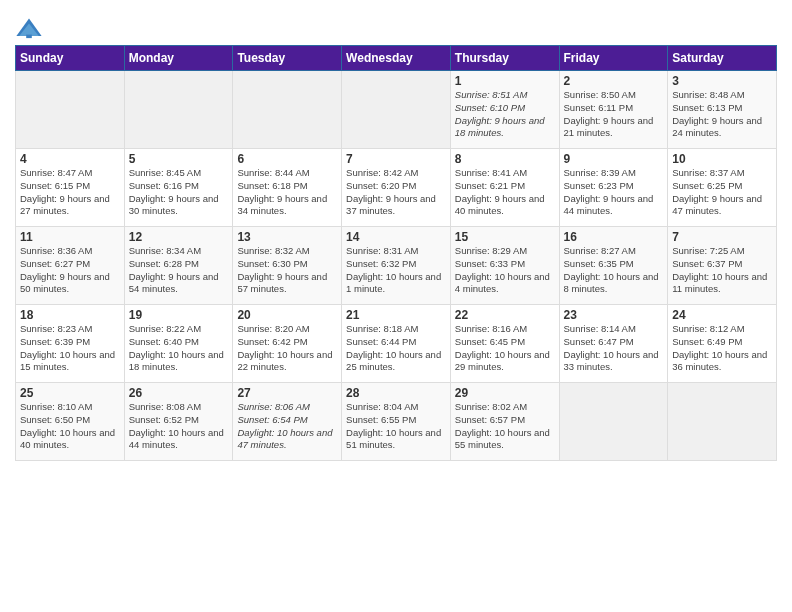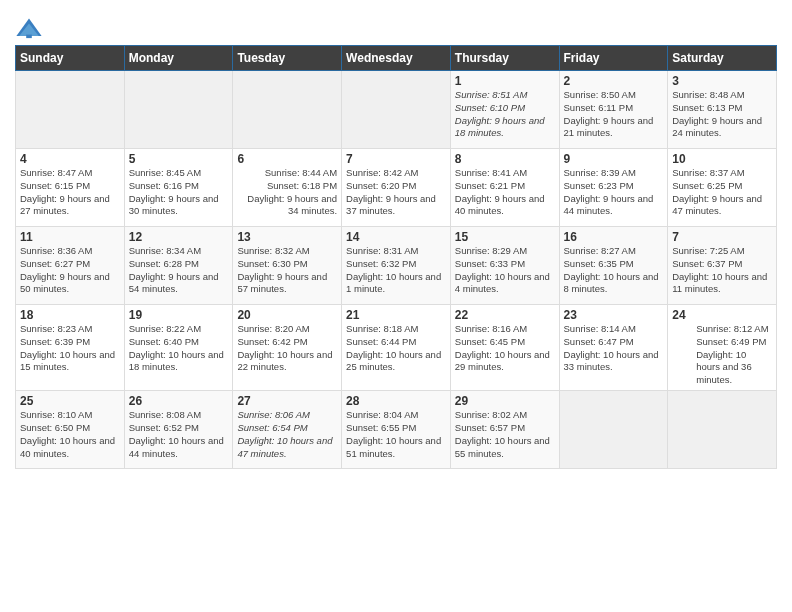--- a/index.html
+++ b/index.html
@@ -57,21 +57,21 @@
     .subtitle {
       font-size: 15px;
       color: #555;
     }
     table {
       width: 100%;
       border-collapse: collapse;
       table-layout: fixed;
     }
     thead tr th {
-      background-color: #404040;
+      background-color: #4c1d95;
       color: #fff;
       font-size: 12px;
       font-weight: bold;
       padding: 5px 4px;
       text-align: left;
       border: 1px solid #2a6aa0;
     }
     tbody tr td {
       vertical-align: top;
       font-size: 9.5px;
@@ -169,21 +169,21 @@
 Daylight: 9 hours and 27 minutes.</div>
           </td>
           <td>
             <span class="day-number">5</span>
             <div class="day-info" style="white-space: pre-line;">Sunrise: 8:45 AM
 Sunset: 6:16 PM
 Daylight: 9 hours and 30 minutes.</div>
           </td>
           <td>
             <span class="day-number">6</span>
-            <div class="day-info" style="white-space: pre-line; text-align: right;">Sunrise: 8:44 AM
+            <div class="day-info" style="white-space: pre-line;">Sunrise: 8:44 AM
 Sunset: 6:18 PM
 Daylight: 9 hours and 34 minutes.</div>
           </td>
           <td>
             <span class="day-number">7</span>
             <div class="day-info" style="white-space: pre-line;">Sunrise: 8:42 AM
 Sunset: 6:20 PM
 Daylight: 9 hours and 37 minutes.</div>
           </td>
           <td>
@@ -281,21 +281,21 @@
 Daylight: 10 hours and 29 minutes.</div>
           </td>
           <td>
             <span class="day-number">23</span>
             <div class="day-info" style="white-space: pre-line;">Sunrise: 8:14 AM
 Sunset: 6:47 PM
 Daylight: 10 hours and 33 minutes.</div>
           </td>
           <td>
             <span class="day-number">24</span>
-            <div class="day-info" style="white-space: pre-line; margin-left: 24px;">Sunrise: 8:12 AM
+            <div class="day-info" style="white-space: pre-line;">Sunrise: 8:12 AM
 Sunset: 6:49 PM
 Daylight: 10 hours and 36 minutes.</div>
           </td>
         </tr>
         <tr>
           <td>
             <span class="day-number">25</span>
             <div class="day-info" style="white-space: pre-line;">Sunrise: 8:10 AM
 Sunset: 6:50 PM
 Daylight: 10 hours and 40 minutes.</div>

